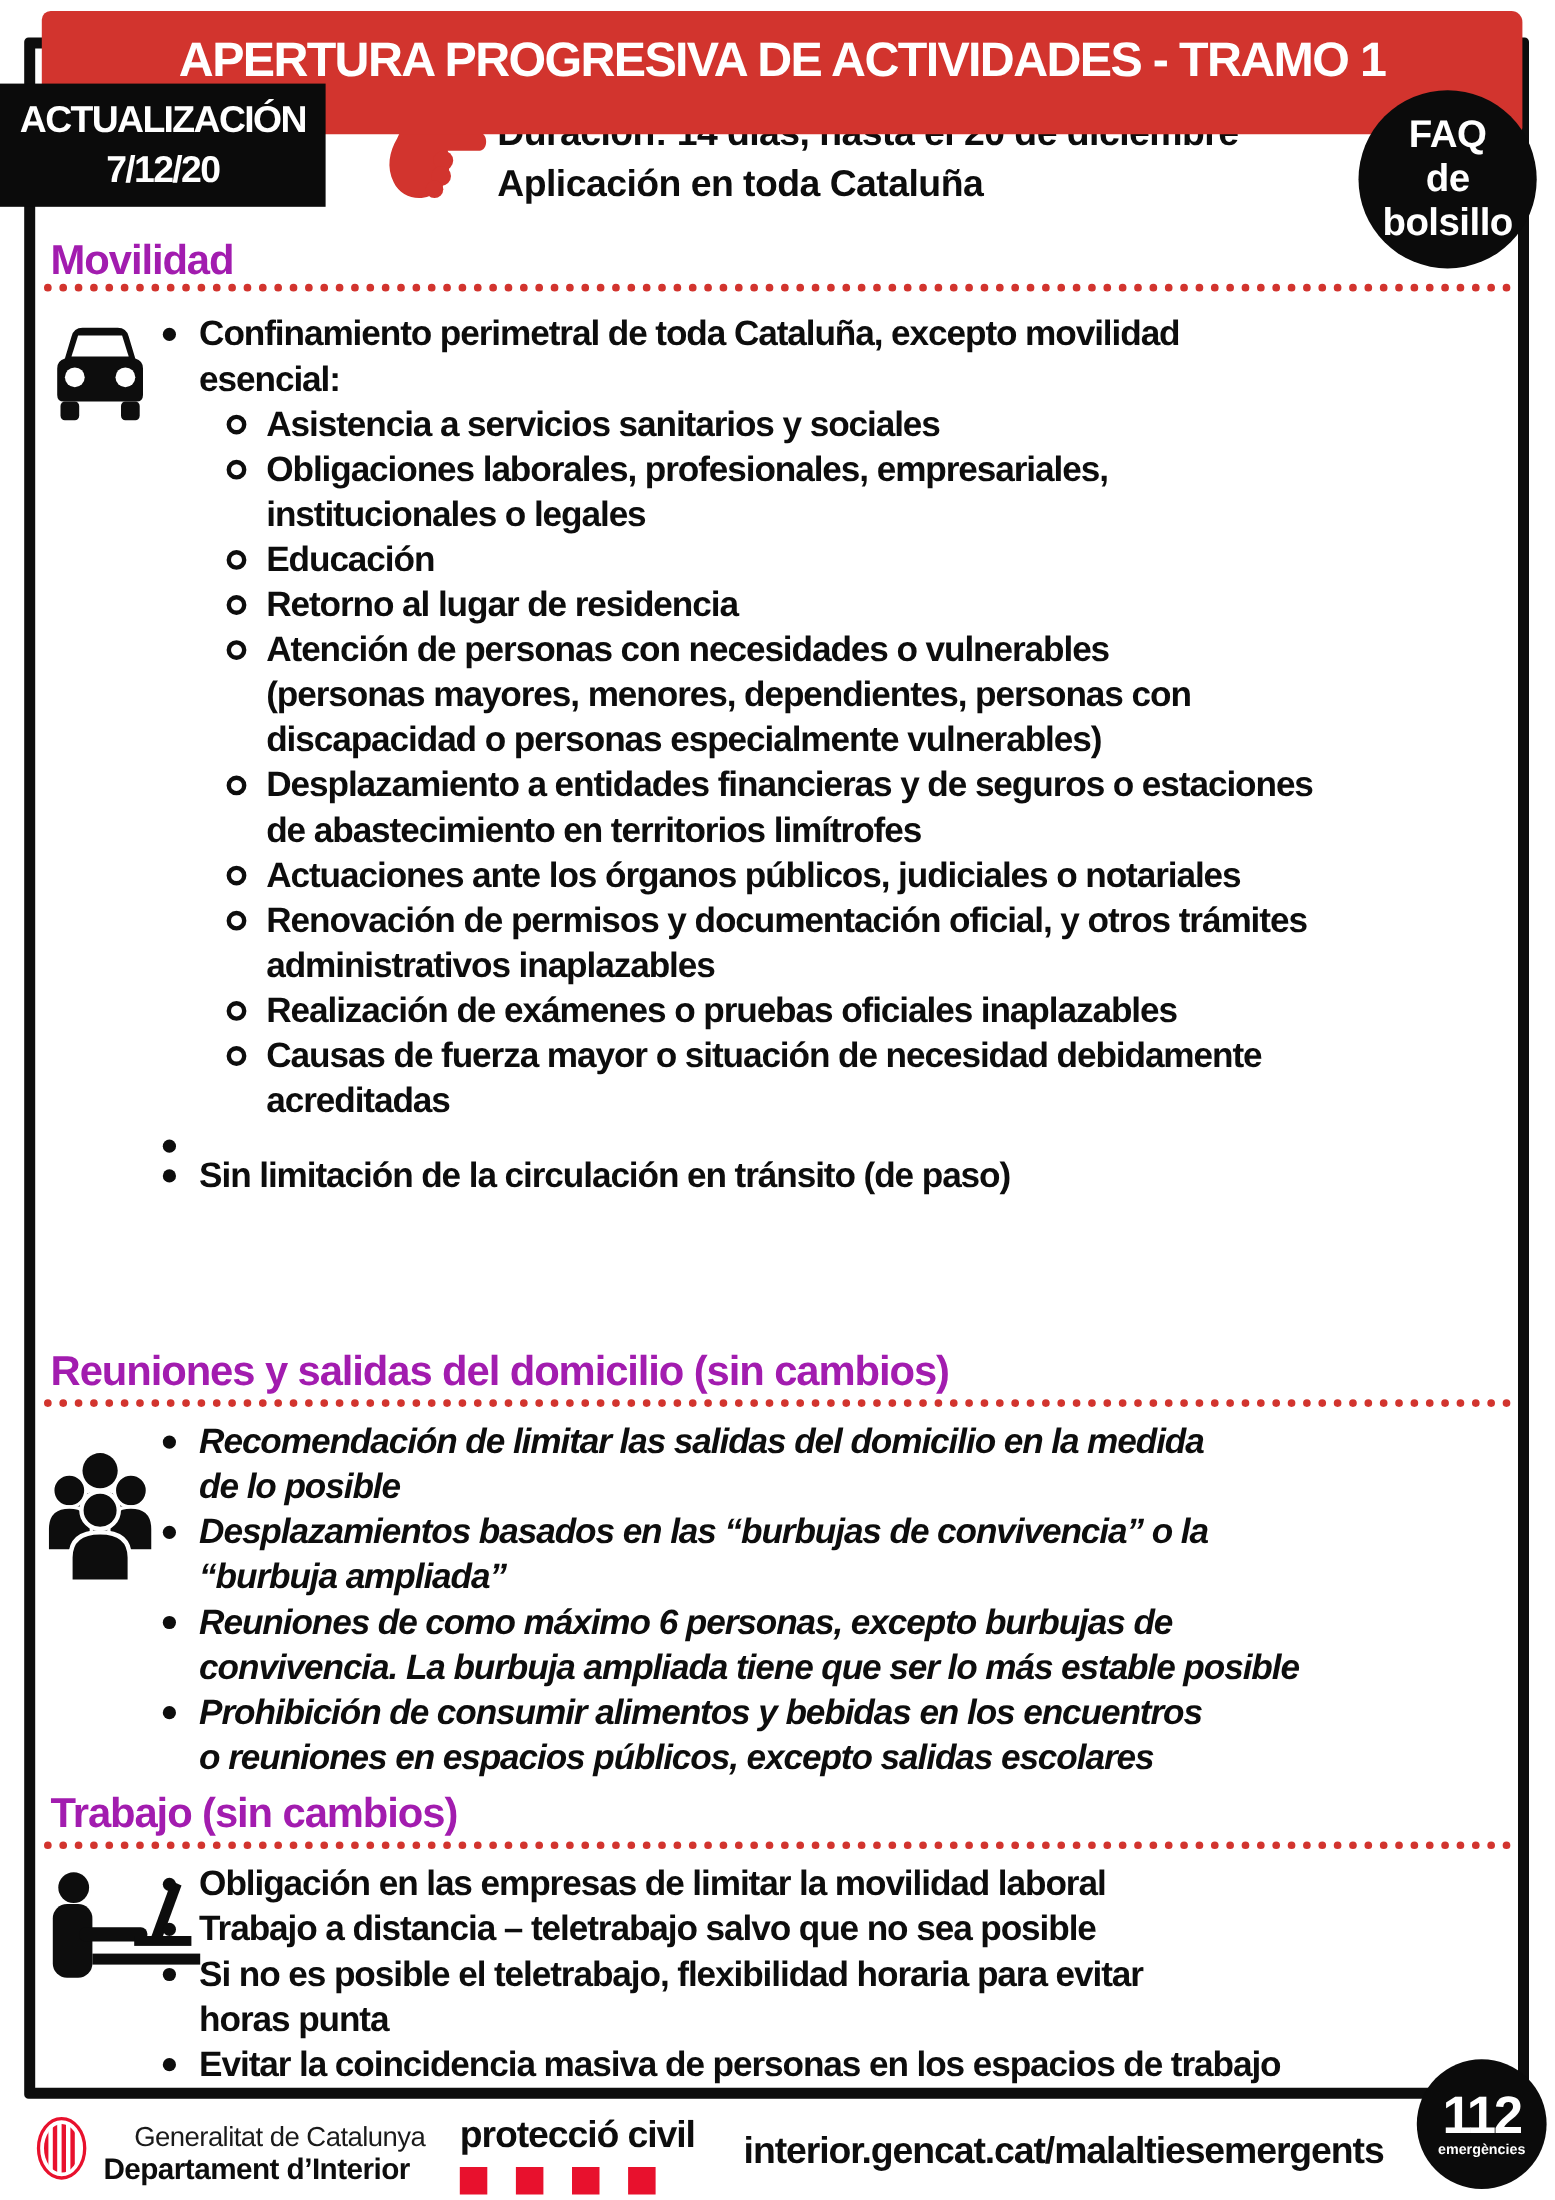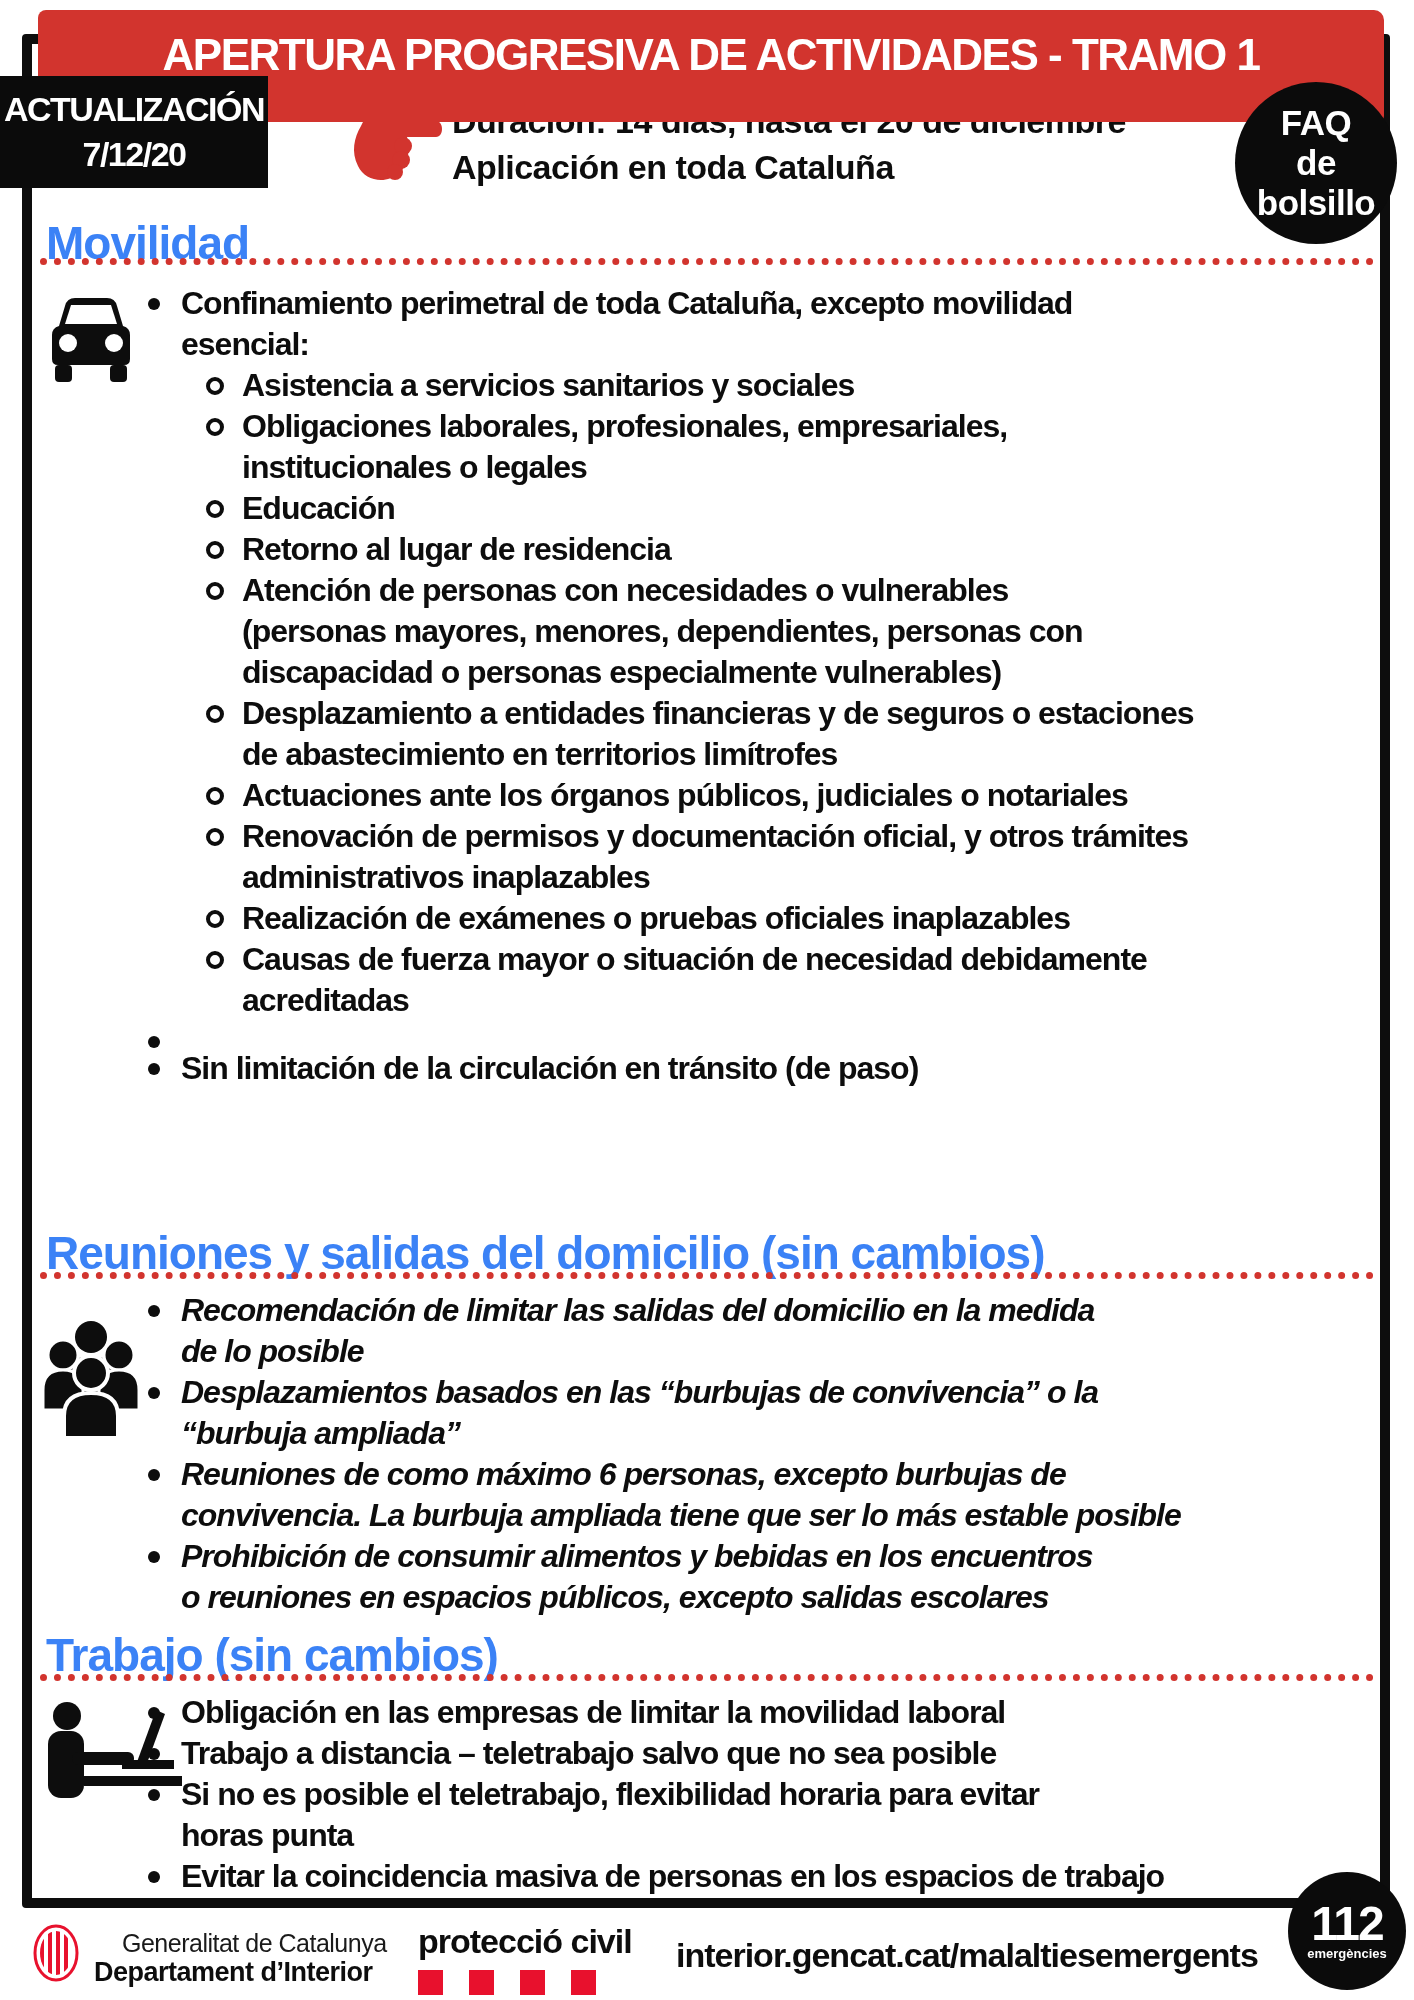--- a/index.html
+++ b/index.html
@@ -17,39 +17,39 @@
   }
 
   
   .banner{
     left:38px;top:10px;width:1346px;height:112px;background:#d2342e;
     border-radius:8px 10px 6px 12px;
     color:#fff;font-weight:700;font-size:44px;letter-spacing:-1.5px;
     text-align:center;line-height:90px;white-space:pre;z-index:2;
   }
   .update-box{
-    left:0;top:76px;width:268px;height:112px;background:#0b0b0b;z-index:3;
+    left:0;top:76px;width:296px;height:112px;background:#0b0b0b;z-index:3;
     display:flex;flex-direction:column;justify-content:center;align-items:center;
     color:#fff;font-weight:700;font-size:34px;letter-spacing:-1.5px;line-height:45px;
   }
   .hand{left:345px;top:96px;width:100px;height:92px;}
   .duration{
     left:452px;top:98px;font-size:34px;font-weight:700;line-height:46px;
     letter-spacing:-0.5px;white-space:pre-line;
   }
   .faq{
     left:1235px;top:82px;width:162px;height:162px;border-radius:50%;background:#0b0b0b;
     color:#fff;font-weight:700;font-size:35px;line-height:40px;letter-spacing:-0.5px;
     display:flex;align-items:center;justify-content:center;text-align:center;
     white-space:pre-line;z-index:4;
   }
 
   
   .sec-title{
-    left:46px;font-size:46px;font-weight:700;color:#3b82f6;letter-spacing:-1px;white-space:pre;
+    left:46px;font-size:38px;font-weight:700;color:#a21caf;letter-spacing:-1px;white-space:pre;
   }
   .rule{left:40px;width:1334px;height:0;border-bottom:7px dotted #d2342e;}
   .t1{top:216px;} .r1{top:258px;}
   .t2{top:1226px;} .r2{top:1272px;}
   .t3{top:1628px;text-align:center;} .r3{top:1674px;}
 
   
   .list{left:120px;width:1270px;display:flex;flex-direction:column;}
   .l1{top:283px;} .l2{top:1290px;font-style:italic;} .l3{top:1692px;}
   .item{display:flex;align-items:flex-start;line-height:41px;}

